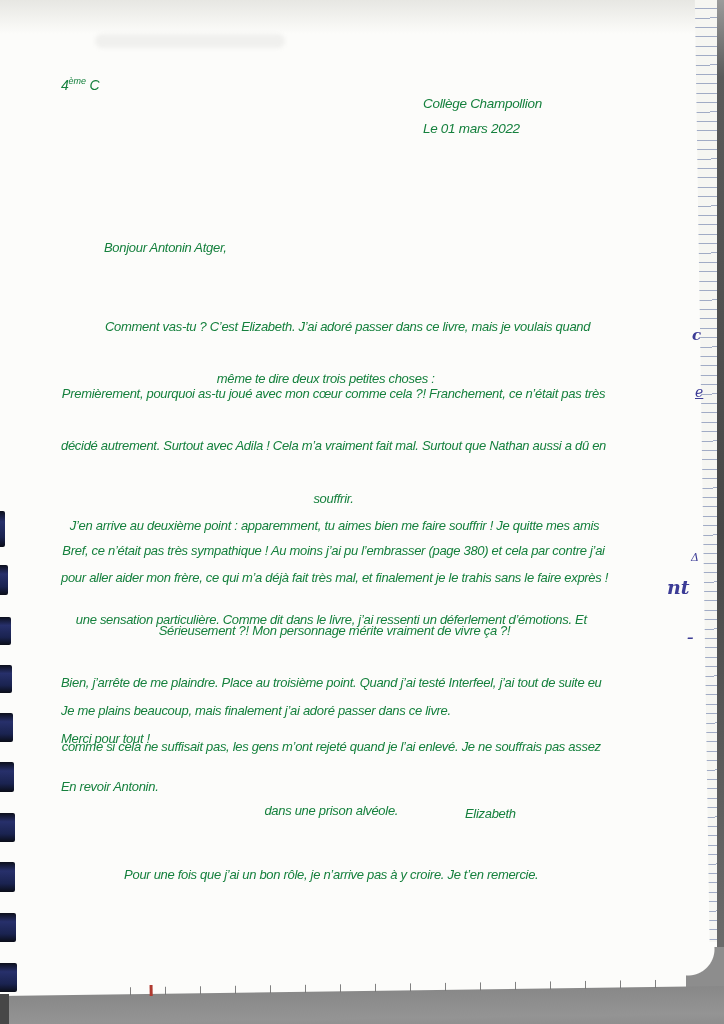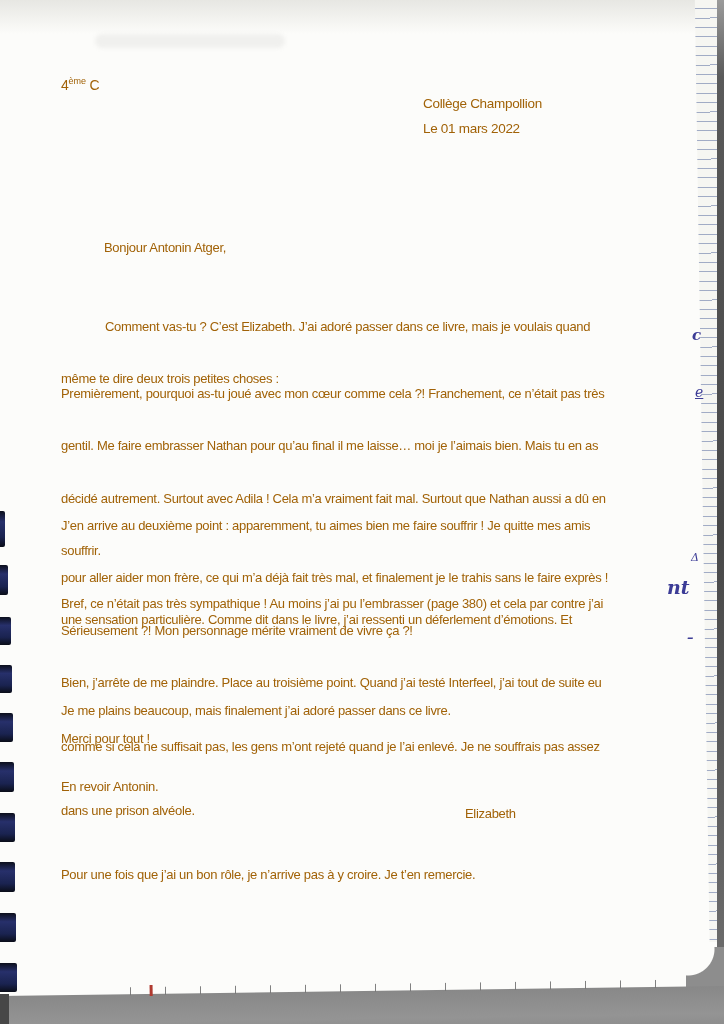--- a/index.html
+++ b/index.html
@@ -11,22 +11,22 @@
   .sheet{position:absolute;inset:0;background:#fcfcfa;}
   .scan-top{
     position:absolute;top:0;left:0;right:0;height:34px;
     background:linear-gradient(180deg, rgba(205,205,198,.45), rgba(255,255,255,0));
   }
   .scan-smudge{
     position:absolute;left:95px;top:34px;width:190px;height:14px;border-radius:8px;
     background:rgba(160,160,155,.12);filter:blur(2px);
   }
   
-  .txt{position:absolute;color:#a16207;font-size:13px;letter-spacing:-0.3px;white-space:pre;}
-  .line{height:22.4px;line-height:22.4px;}
+  .txt{position:absolute;color:#15803d;font-size:13px;letter-spacing:-0.3px;white-space:pre;font-style:italic;}
+  .line{height:22.4px;line-height:22.4px;text-align:center;}
   .indent{padding-left:44px;}
   .class-label{left:61px;top:76px;font-size:14px;}
   .class-label sup{font-size:9px;letter-spacing:0;}
   .school{left:423px;top:96px;font-size:13.5px;}
   .date{left:423px;top:121px;font-size:13.5px;}
   .greeting{left:104px;top:240px;}
   .block-intro{left:61px;top:286px;}
   .block-p1{left:61px;top:353px;}
   .block-p2{left:61px;top:485px;}
   .block-p3{left:61px;top:566px;line-height:21.3px;}
@@ -101,21 +101,20 @@
 
   <div class="txt greeting">Bonjour Antonin Atger,</div>
 
   <div class="txt block-intro">
     <div class="line indent">Comment vas-tu ? C’est Elizabeth. J’ai adoré passer dans ce livre, mais je voulais quand</div>
     <div class="line">même te dire deux trois petites choses :</div>
   </div>
 
   <div class="txt block-p1">
     <div class="line">Premièrement, pourquoi as-tu joué avec mon cœur comme cela ?! Franchement, ce n’était pas très</div>
-    <div class="line">gentil. Me faire embrasser Nathan pour qu’au final il me laisse… moi je l’aimais bien. Mais tu en as</div>
     <div class="line">décidé autrement. Surtout avec Adila ! Cela m’a vraiment fait mal. Surtout que Nathan aussi a dû en</div>
     <div class="line">souffrir.</div>
     <div class="line">Bref, ce n’était pas très sympathique ! Au moins j’ai pu l’embrasser (page 380) et cela par contre j’ai</div>
   </div>
 
   <div class="txt block-p2">
     <div class="line">J’en arrive au deuxième point : apparemment, tu aimes bien me faire souffrir ! Je quitte mes amis</div>
     <div class="line">pour aller aider mon frère, ce qui m’a déjà fait très mal, et finalement je le trahis sans le faire exprès !</div>
     <div class="line">Sérieusement ?! Mon personnage mérite vraiment de vivre ça ?!</div>
   </div>

